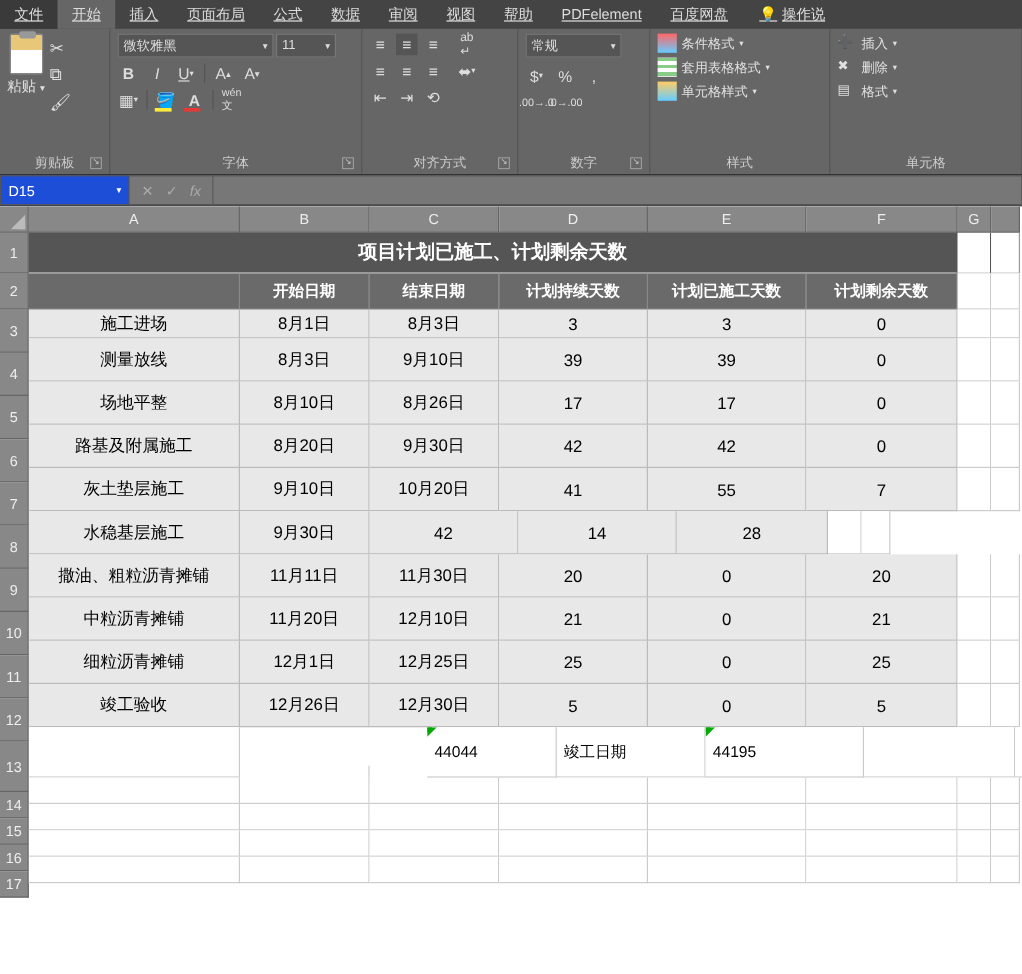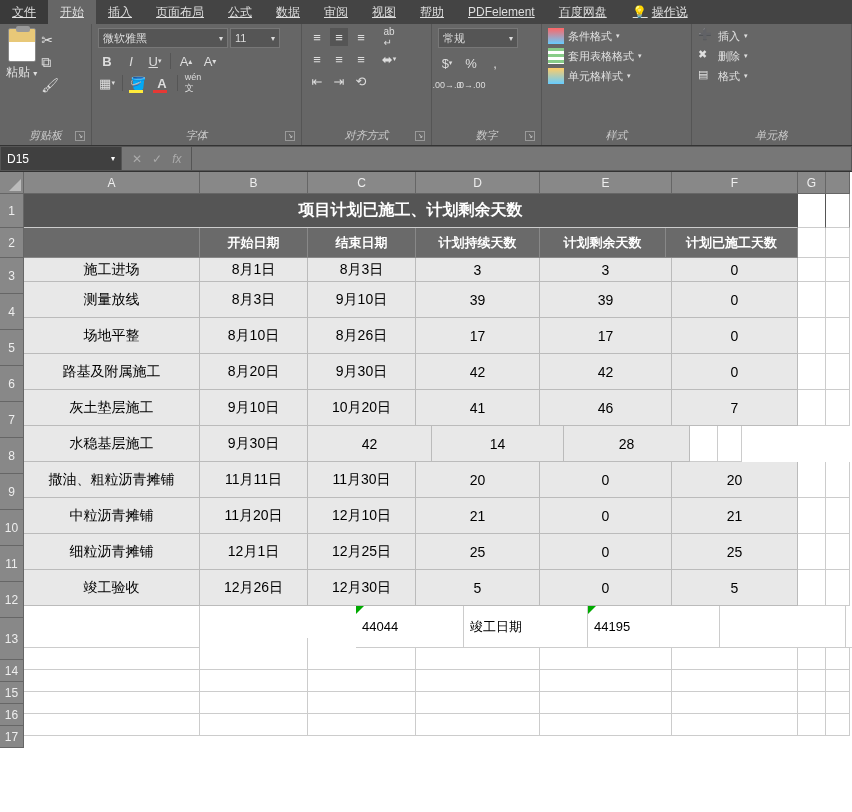--- a/index.html
+++ b/index.html
@@ -9,21 +9,21 @@
 .menubar { background: #444; height: 24px; display: flex; align-items: stretch; text-decoration: underline; }
 .menubar .tab { padding: 4px 12px; color: #ddd; cursor: pointer; display: flex; align-items: center; font-size: 12px; }
 .menubar .tab.active { background: #666; }
 .menubar .tab.first { background: #3a3a3a; }
 .menubar .bulb { margin-left: 8px; display: flex; align-items: center; gap: 4px; padding: 0 6px; }
 
 
 .ribbon { background: #666; height: 122px; display: flex; border-bottom: 1px solid #333; }
 .group { border-right: 1px solid #555; padding: 4px 6px 2px 6px; display: flex; flex-direction: column; justify-content: space-between; }
 .group-body { flex: 1; display: flex; gap: 4px; }
-.group-label { text-align: center; font-size: 11px; color: #ccc; padding-top: 2px; position: relative; font-style: italic; }
+.group-label { text-align: center; font-size: 11px; color: #ccc; padding-top: 2px; position: relative; }
 .group-label .launcher { position: absolute; right: 0; bottom: 2px; width: 10px; height: 10px; border: 1px solid #999; font-size: 7px; line-height: 8px; text-align: center; }
 
 
 .clip-left { display: flex; flex-direction: column; align-items: center; gap: 2px; }
 .paste-icon { width: 28px; height: 34px; background: linear-gradient(#e8c878 0 40%, #fff 40%); border: 1px solid #888; border-radius: 2px; position: relative; }
 .paste-icon::before { content: ""; position: absolute; top: -3px; left: 7px; width: 14px; height: 6px; background: #999; border-radius: 2px; }
 .clip-right { display: flex; flex-direction: column; gap: 6px; padding-top: 4px; }
 .clip-right span { font-size: 14px; }
 
 
@@ -40,21 +40,21 @@
 
 
 .num-combo { width: 80px; }
 
 
 .style-row { display: flex; align-items: center; gap: 4px; margin-bottom: 4px; white-space: nowrap; font-size: 11px; }
 .style-ico { width: 16px; height: 16px; display: inline-block; }
 
 
 .fbar { background: #6a6a6a; height: 26px; display: flex; align-items: stretch; border-bottom: 1px solid #333; }
-.namebox { width: 122px; background: #404040; border: 1px solid #555; display: flex; align-items: center; padding: 0 6px; color: #fff; }
+.namebox { width: 108px; background: #1d4ed8; border: 1px solid #555; display: flex; align-items: center; padding: 0 6px; color: #fff; }
 .namebox .arrow { margin-left: auto; font-size: 8px; }
 .fx-btns { display: flex; align-items: center; gap: 10px; padding: 0 10px; background: #777; border: 1px solid #555; border-left: none; color: #aaa; }
 .fx-input { flex: 1; background: #777; border: 1px solid #555; border-left: none; }
 
 
 .sheet { background: #fff; color: #000; height: calc(812px - 24px - 122px - 26px); overflow: hidden; position: relative; }
 .corner { position: absolute; left: 0; top: 0; width: 24px; height: 22px; background: #888; border-right: 1px solid #666; border-bottom: 1px solid #666; }
 .corner::after { content: ""; position: absolute; right: 2px; bottom: 2px; border: 6px solid transparent; border-right-color: #bbb; border-bottom-color: #bbb; }
 .colhdrs { position: absolute; left: 24px; top: 0; height: 22px; display: flex; }
 .colhdr { background: #888; color: #eee; border-right: 1px solid #666; border-bottom: 1px solid #666; display: flex; align-items: center; justify-content: center; font-size: 12px; }
@@ -293,22 +293,22 @@
       <div class="row title-row" style="height: 34px;">
         <div class="cell " style="width: 774px; height: 100%;">项目计划已施工、计划剩余天数</div>
         <div class="cell " style="width: 28px; height: 100%; background: rgb(255, 255, 255);"></div>
         <div class="cell " style="width: 24px; height: 100%; background: rgb(255, 255, 255);"></div>
       </div>
       <div class="row hdr-row" style="height: 30px;">
         <div class="cell " style="width: 176px; height: 100%;"></div>
         <div class="cell " style="width: 108px; height: 100%;">开始日期</div>
         <div class="cell " style="width: 108px; height: 100%;">结束日期</div>
         <div class="cell " style="width: 124px; height: 100%;">计划持续天数</div>
+        <div class="cell " style="width: 132px; height: 100%;">计划已施工天数</div>
         <div class="cell " style="width: 126px; height: 100%;">计划剩余天数</div>
-        <div class="cell " style="width: 132px; height: 100%;">计划已施工天数</div>
         <div class="cell " style="width: 28px; height: 100%; background: rgb(255, 255, 255); border-color: rgb(204, 204, 204);"></div>
         <div class="cell " style="width: 24px; height: 100%; background: rgb(255, 255, 255); border-color: rgb(204, 204, 204);"></div>
       </div>
       <div class="row data-row" style="height: 24px;">
         <div class="cell " style="width: 176px; height: 100%;">施工进场</div>
         <div class="cell " style="width: 108px; height: 100%;">8月1日</div>
         <div class="cell " style="width: 108px; height: 100%;">8月3日</div>
         <div class="cell " style="width: 124px; height: 100%;">3</div>
         <div class="cell " style="width: 132px; height: 100%;">3</div>
         <div class="cell " style="width: 126px; height: 100%;">0</div>
@@ -343,21 +343,21 @@
         <div class="cell " style="width: 132px; height: 100%;">42</div>
         <div class="cell " style="width: 126px; height: 100%;">0</div>
         <div class="cell " style="width: 28px; height: 100%; background: rgb(255, 255, 255); border-color: rgb(204, 204, 204);"></div>
         <div class="cell " style="width: 24px; height: 100%; background: rgb(255, 255, 255); border-color: rgb(204, 204, 204);"></div>
       </div>
       <div class="row data-row" style="height: 36px;">
         <div class="cell " style="width: 176px; height: 100%;">灰土垫层施工</div>
         <div class="cell " style="width: 108px; height: 100%;">9月10日</div>
         <div class="cell " style="width: 108px; height: 100%;">10月20日</div>
         <div class="cell " style="width: 124px; height: 100%;">41</div>
-        <div class="cell " style="width: 132px; height: 100%;">46</div>
+        <div class="cell " style="width: 132px; height: 100%;">55</div>
         <div class="cell " style="width: 126px; height: 100%;">7</div>
         <div class="cell " style="width: 28px; height: 100%; background: rgb(255, 255, 255); border-color: rgb(204, 204, 204);"></div>
         <div class="cell " style="width: 24px; height: 100%; background: rgb(255, 255, 255); border-color: rgb(204, 204, 204);"></div>
       </div>
       <div class="row data-row" style="height: 36px;">
         <div class="cell " style="width: 176px; height: 100%;">水稳基层施工</div>
         <div class="cell " style="width: 108px; height: 100%;">9月30日</div>
         <div class="cell " style="width: 124px; height: 100%;">42</div>
         <div class="cell " style="width: 132px; height: 100%;">14</div>
         <div class="cell " style="width: 126px; height: 100%;">28</div>

